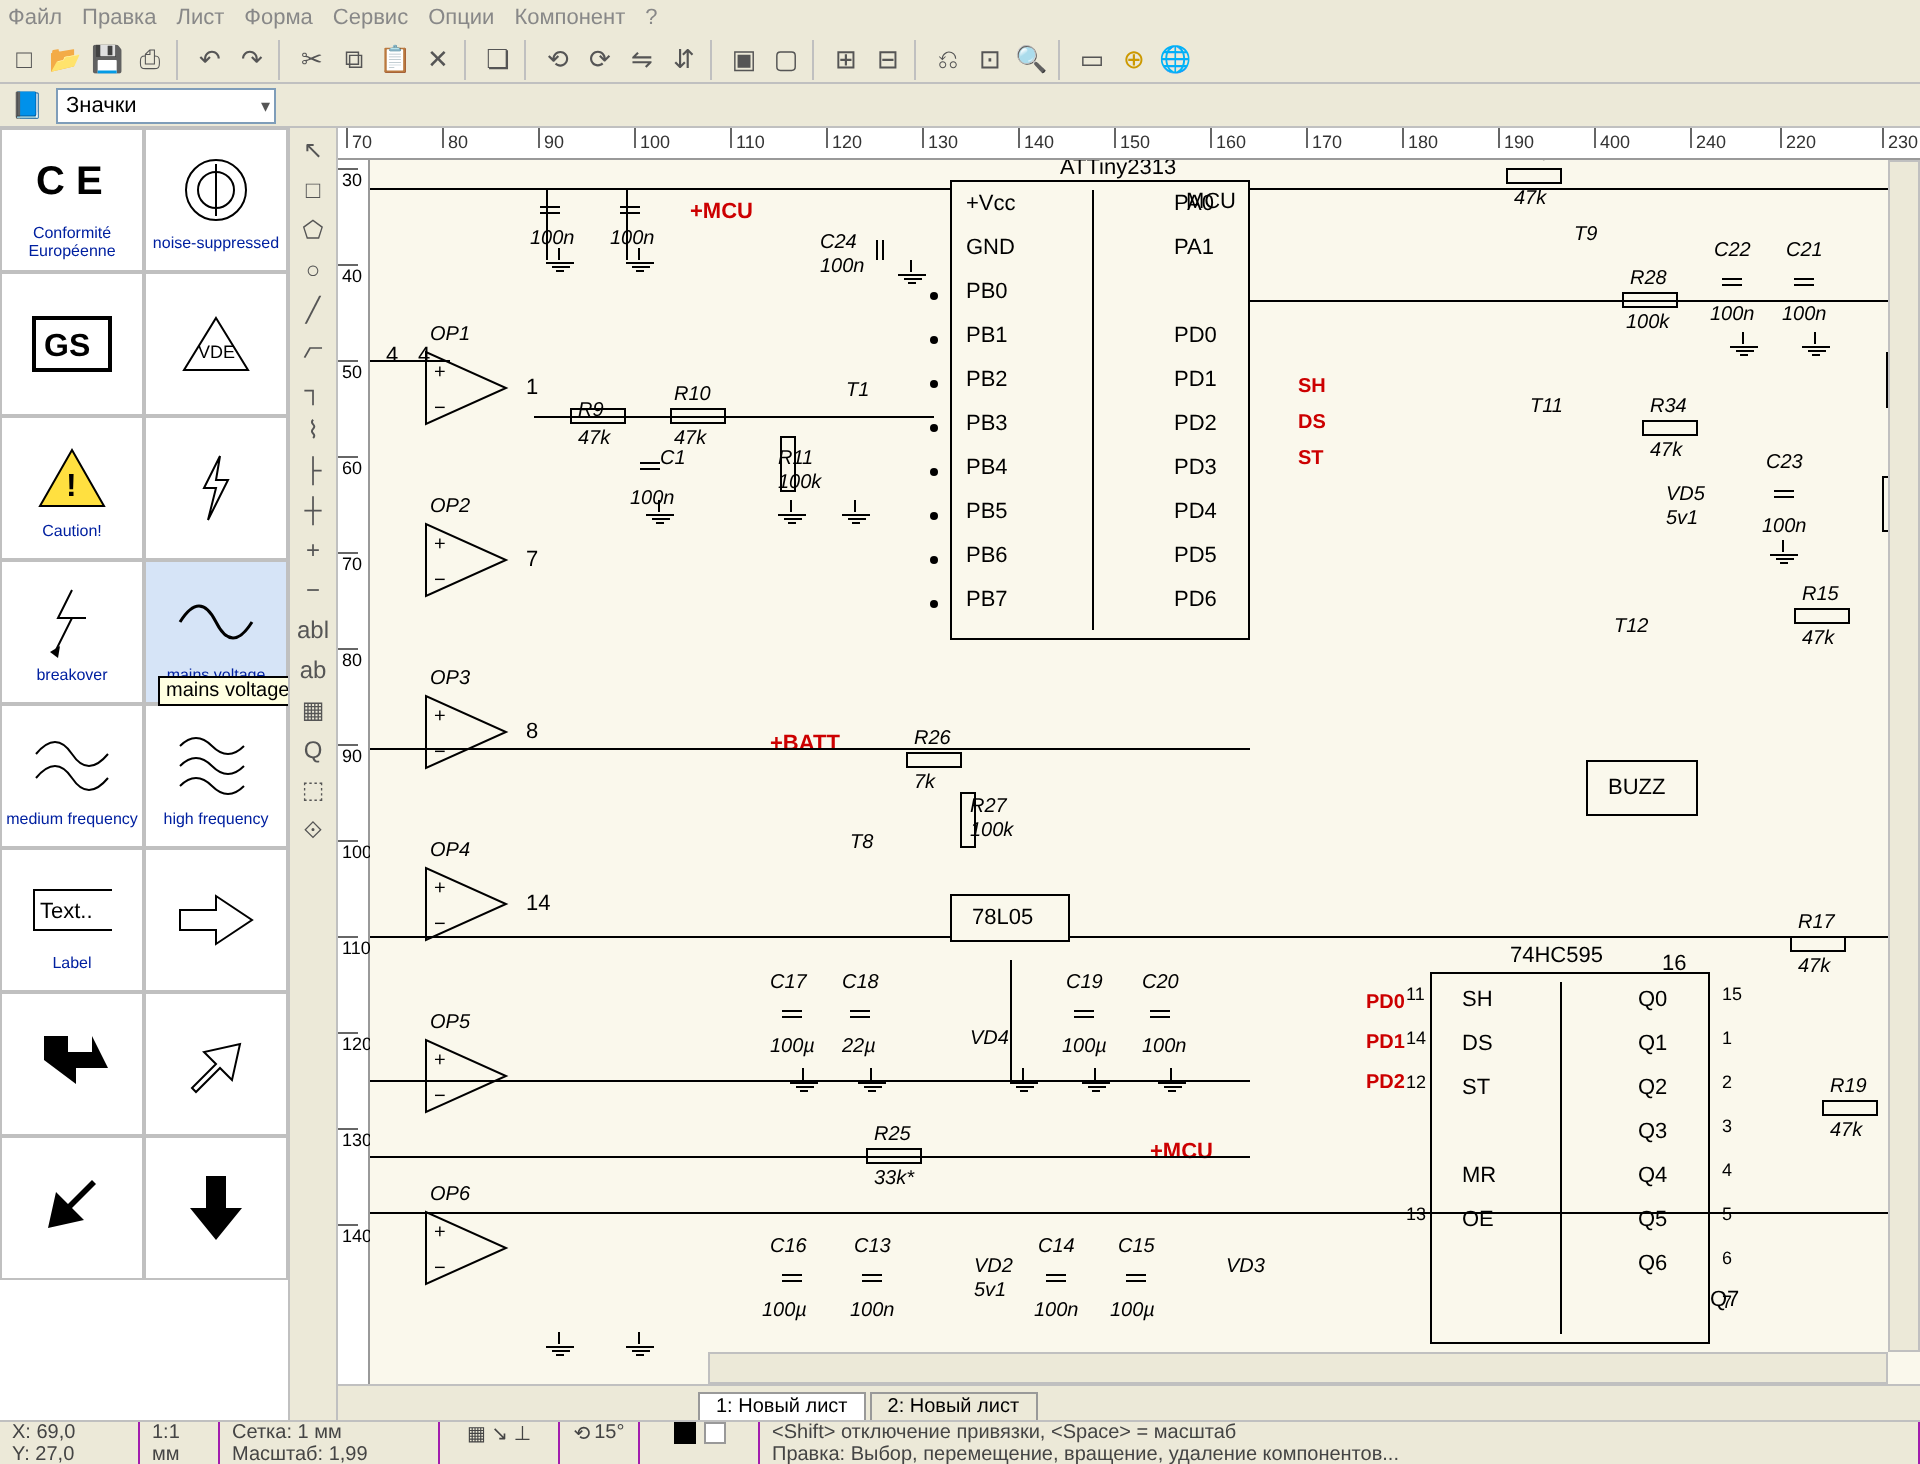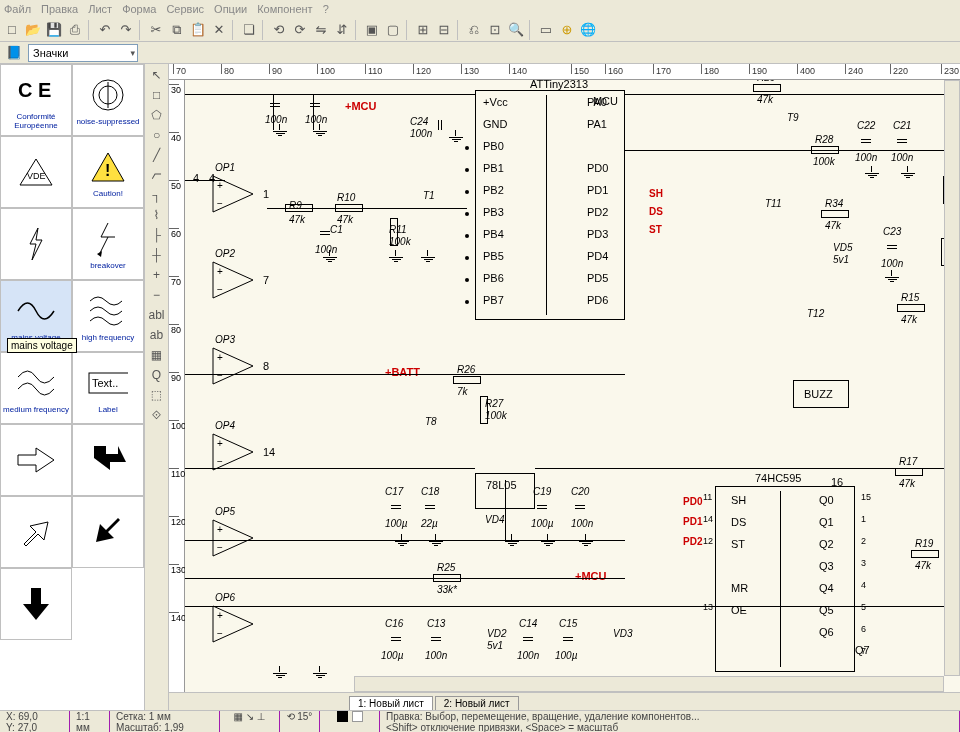--- a/index.html
+++ b/index.html
@@ -129,20 +129,28 @@
             <svg width="34" height="34">
               <circle cx="17" cy="17" r="15" fill="none" stroke="#000"></circle>
               <circle cx="17" cy="17" r="9" fill="none" stroke="#000"></circle>
               <line x1="17" y1="4" x2="17" y2="30" stroke="#000"></line>
             </svg>
           </div>
           <div class="pal-label">noise-suppressed</div>
         </div>
         <div class="pal-cell">
           <div class="pal-icon">
+            <svg width="40" height="28">
+              <rect x="1" y="1" width="38" height="26" fill="none" stroke="#000" stroke-width="2"></rect>
+              <text x="6" y="20" font-size="16" font-weight="bold">GS</text>
+            </svg>
+          </div>
+        </div>
+        <div class="pal-cell">
+          <div class="pal-icon">
             <svg width="36" height="30">
               <polygon points="18,2 34,28 2,28" fill="none" stroke="#000"></polygon>
               <text x="9" y="22" font-size="9">VDE</text>
             </svg>
           </div>
         </div>
         <div class="pal-cell">
           <div class="pal-icon">
             <svg width="36" height="32">
               <polygon points="18,2 34,30 2,30" fill="#ffe040" stroke="#000"></polygon>
@@ -171,33 +179,33 @@
           <div class="pal-icon">
             <svg width="40" height="24">
               <path d="M2 12 Q12 -4 20 12 T38 12" fill="none" stroke="#000" stroke-width="1.5"></path>
             </svg>
           </div>
           <div class="pal-label">mains voltage</div>
           <div class="tooltip">mains voltage</div>
         </div>
         <div class="pal-cell">
           <div class="pal-icon">
+            <svg width="40" height="28">
+              <path d="M2 8 Q12 -4 20 8 T38 8 M2 20 Q12 8 20 20 T38 20" fill="none" stroke="#000"></path>
+            </svg>
+          </div>
+          <div class="pal-label">medium frequency</div>
+        </div>
+        <div class="pal-cell">
+          <div class="pal-icon">
             <svg width="40" height="32">
               <path d="M2 6 Q10 -2 18 6 T34 6 M2 16 Q10 8 18 16 T34 16 M2 26 Q10 18 18 26 T34 26" fill="none" stroke="#000"></path>
             </svg>
           </div>
           <div class="pal-label">high frequency</div>
-        </div>
-        <div class="pal-cell">
-          <div class="pal-icon">
-            <svg width="40" height="28">
-              <path d="M2 8 Q12 -4 20 8 T38 8 M2 20 Q12 8 20 20 T38 20" fill="none" stroke="#000"></path>
-            </svg>
-          </div>
-          <div class="pal-label">medium frequency</div>
         </div>
         <div class="pal-cell">
           <div class="pal-icon">
             <svg width="44" height="22">
               <rect x="1" y="1" width="42" height="20" fill="#fff" stroke="#000"></rect>
               <text x="4" y="15" font-size="11">Text..</text>
               <polygon points="43,11 50,6 50,16" fill="#fff" stroke="#000"></polygon>
             </svg>
           </div>
           <div class="pal-label">Label</div>
@@ -280,21 +288,21 @@
         </div>
         <div class="tick" style="left: 244px;">
           <span>120</span>
         </div>
         <div class="tick" style="left: 292px;">
           <span>130</span>
         </div>
         <div class="tick" style="left: 340px;">
           <span>140</span>
         </div>
-        <div class="tick" style="left: 402px;">
+        <div class="tick" style="left: 388px;">
           <span>150</span>
         </div>
         <div class="tick" style="left: 436px;">
           <span>160</span>
         </div>
         <div class="tick" style="left: 484px;">
           <span>170</span>
         </div>
         <div class="tick" style="left: 532px;">
           <span>180</span>
@@ -395,21 +403,21 @@
         <div class="lbl red" style="left:200px;top:286px">+BATT</div>
 
         <div class="res" style="left:268px;top:296px"></div>
         <div class="lbl" style="left:272px;top:284px">R26</div>
         <div class="lbl" style="left:272px;top:306px">7k</div>
         <div class="res" style="left:285px;top:326px;transform:rotate(90deg)"></div>
         <div class="lbl" style="left:300px;top:318px">R27</div>
         <div class="lbl" style="left:300px;top:330px">100k</div>
         <div class="lbl" style="left:240px;top:336px">T8</div>
 
-        <div class="ic-box" style="left:290px;top:393px;width:60px;height:36px">
+        <div class="ic-box" style="left:290px;top:367px;width:60px;height:24px">
           <div class="lbl chip" style="left:10px;top:5px">78L05</div>
         </div>
 
         <div class="cap" style="left:206px;top:420px"></div>
         <div class="lbl" style="left:200px;top:406px">C17</div>
         <div class="lbl" style="left:200px;top:438px">100µ</div>
         <div class="cap" style="left:240px;top:420px"></div>
         <div class="lbl" style="left:236px;top:406px">C18</div>
         <div class="lbl" style="left:236px;top:438px">22µ</div>
         <div class="lbl" style="left:300px;top:434px">VD4</div>
@@ -718,16 +726,16 @@
     <span>Сетка: 1 мм</span>
       <span>Масштаб:  1,99</span>
   </div>
   <div class="stat-cell" style="width:60px;flex-direction:row;gap:4px">▦ ↘ ⊥</div>
   <div class="stat-cell" style="width:40px;flex-direction:row;gap:2px">⟲ <span>15°</span></div>
   <div class="stat-cell" style="width:60px;flex-direction:row;gap:4px">
     <span style="width:11px;height:11px;background:#000;display:inline-block"></span>
     <span style="width:11px;height:11px;background:#fff;border:1px solid #999;display:inline-block"></span>
   </div>
   <div class="stat-cell" style="flex:1">
-    <span>Правка: Выбор, перемещение, вращение, удаление компонентов...</span>
-      <span>&lt;Shift&gt; отключение привязки, &lt;Space&gt; = масштаб</span>
+    <span>&lt;Shift&gt; отключение привязки, &lt;Space&gt; = масштаб</span>
+      <span>Правка: Выбор, перемещение, вращение, удаление компонентов...</span>
   </div>
 </div>
 
 </body></html>

